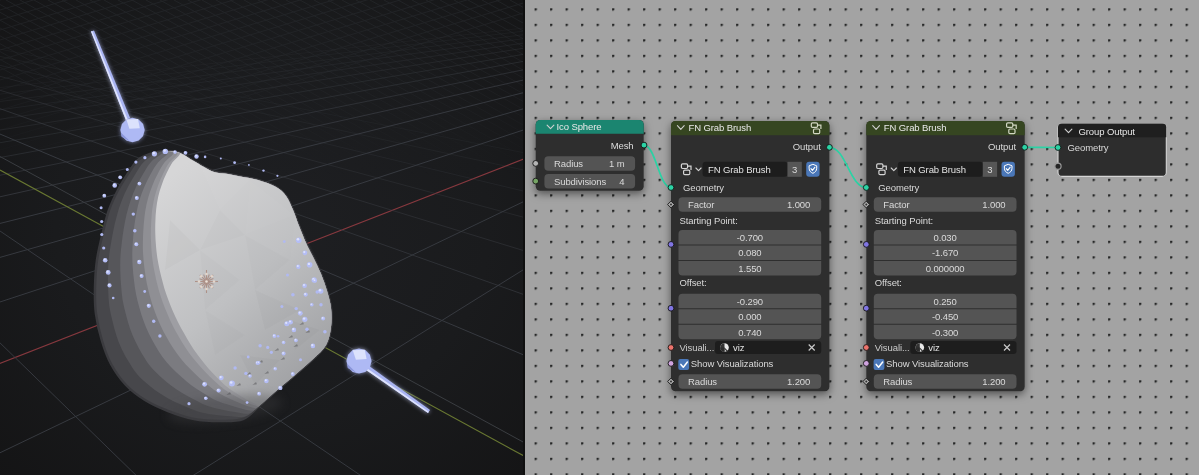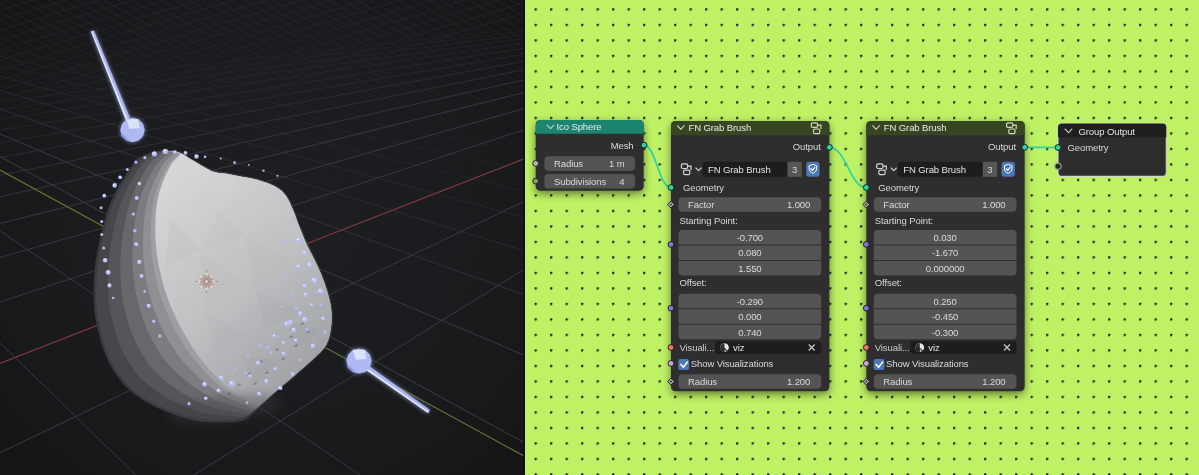--- a/index.html
+++ b/index.html
@@ -1,17 +1,17 @@
 <!DOCTYPE html>
 <html><head><meta charset="utf-8"><style>
 html,body{margin:0;padding:0;background:#161616;}
 *{font-family:"Liberation Sans",sans-serif;}
 #root{position:relative;width:1199px;height:475px;overflow:hidden;}
 #vp{position:absolute;left:0;top:0;width:524px;height:475px;}
-#ne{position:absolute;left:524px;top:0;width:675px;height:475px;background:#bef264;}
+#ne{position:absolute;left:524px;top:0;width:675px;height:475px;background:#a3a3a3;}
 #sep{position:absolute;left:523px;top:0;width:2px;height:475px;background:#0f0f0f;}
 </style></head><body>
 <div id="root">
 <div id="vp"><svg width="524" height="475" viewBox="0 0 524 475">
 <defs>
 <radialGradient id="vpbg" cx="52%" cy="48%" r="75%">
 <stop offset="0%" stop-color="#1e1f22"></stop>
             <stop offset="55%" stop-color="#1a1b1d"></stop>
             <stop offset="100%" stop-color="#141415"></stop>
 </radialGradient>

